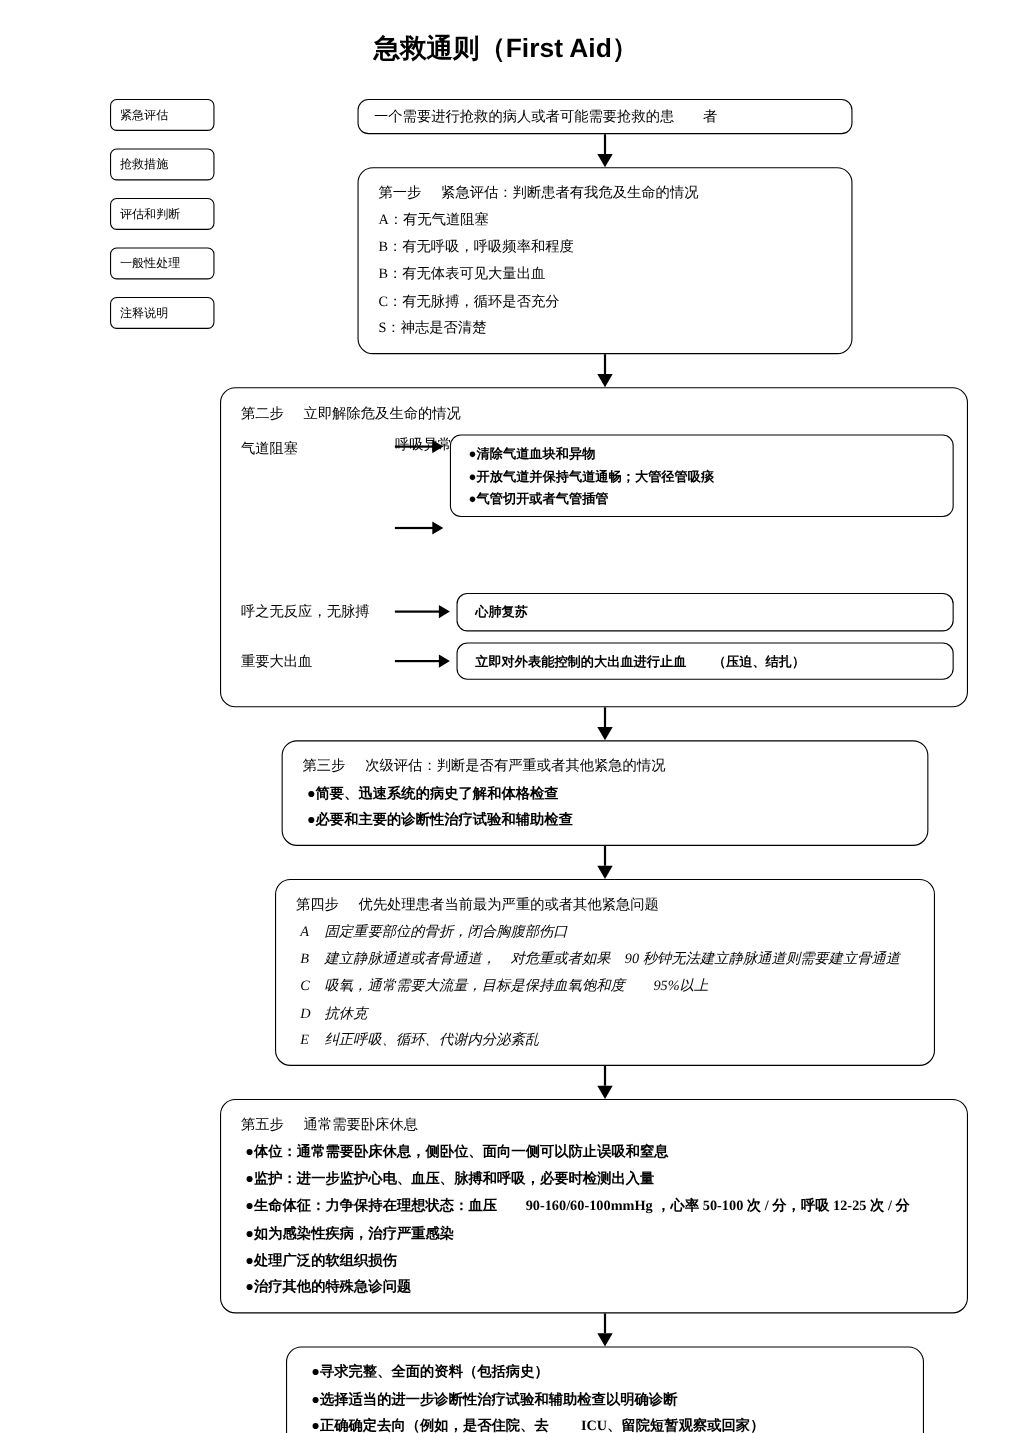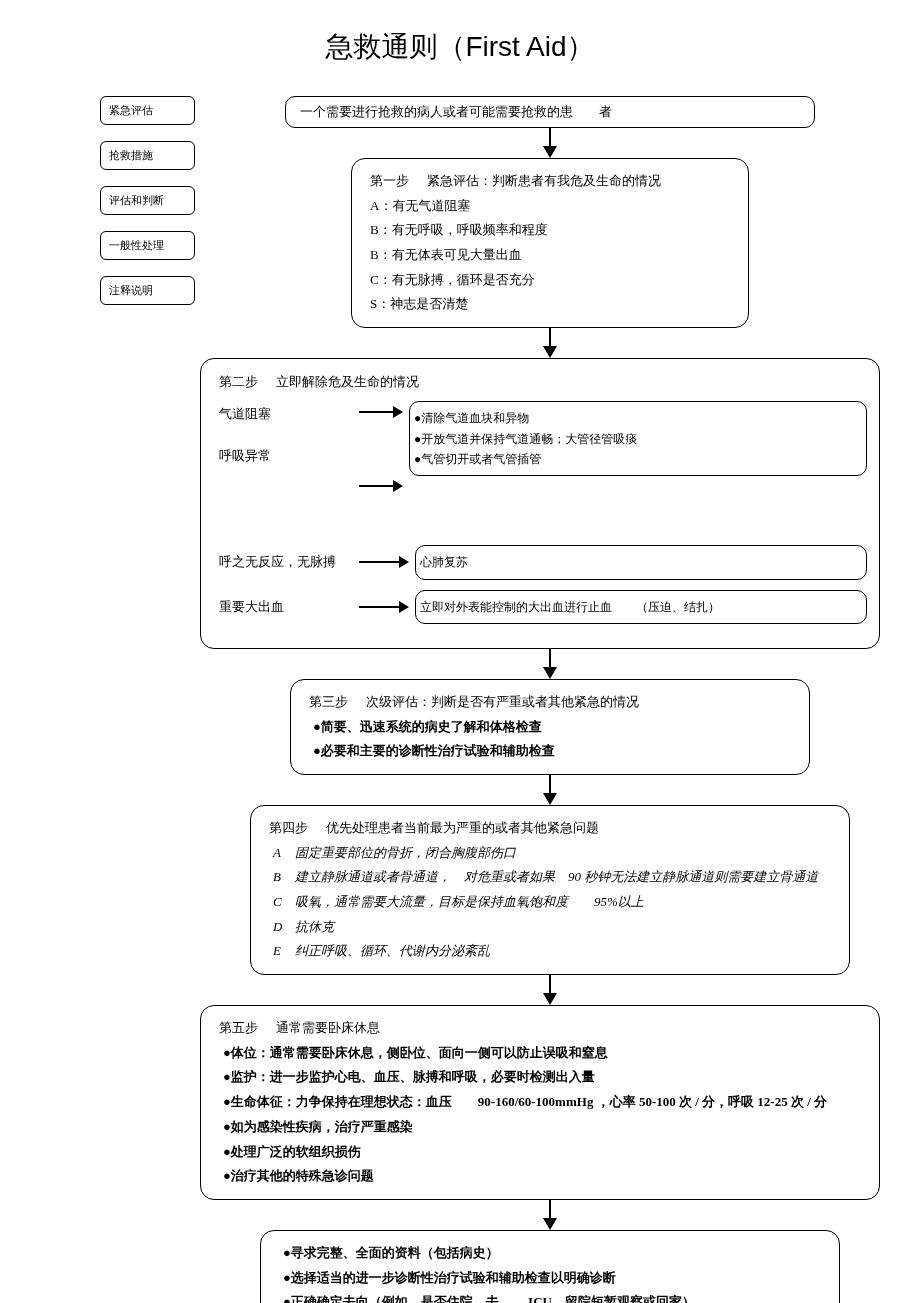--- a/index.html
+++ b/index.html
@@ -6,22 +6,22 @@
     body {
       font-family: "SimSun", "宋体", serif;
       font-size: 13px;
       background: #fff;
       width: 920px;
       position: relative;
       padding-bottom: 30px;
     }
     .title {
       text-align: center;
-      font-size: 28px;
-      font-weight: normal;
+      font-size: 24px;
+      font-weight: bold;
       margin-top: 28px;
       margin-bottom: 30px;
       font-family: "SimSun", Arial, sans-serif;
     }
     .title .en { font-family: Arial, sans-serif; }
     .container { position: relative; width: 100%; display: flex; }
     .sidebar {
       position: absolute;
       left: 100px;
       top: 0;
@@ -48,30 +48,30 @@
     .box {
       border: 1.5px solid #000;
       border-radius: 14px;
       padding: 10px 18px;
       background: #fff;
       width: 100%;
       font-size: 13px;
       line-height: 1.9;
     }
     .box-narrow {
-      width: 398px;
+      width: 450px;
       margin-left: auto;
       margin-right: auto;
     }
     .box-small {
       border: 1.5px solid #000;
       border-radius: 10px;
       padding: 6px 14px;
       text-align: left;
-      width: 530px;
+      width: 450px;
       margin: 0 auto;
     }
     .arrow-down {
       width: 0; height: 0;
       border-left: 7px solid transparent;
       border-right: 7px solid transparent;
       border-top: 12px solid #000;
       margin: 0 auto;
     }
     .line-down {
@@ -121,24 +121,25 @@
       content: "";
       position: absolute;
       right: 0; top: -5px;
       border-left: 10px solid #000;
       border-top: 6px solid transparent;
       border-bottom: 6px solid transparent;
     }
     .inner-box {
       border: 1.5px solid #000;
       border-radius: 10px;
-      padding: 6px 4px;
+      padding: 6px 16px;
       flex: 1;
       font-size: 12px;
       line-height: 1.7;
+      font-weight: bold;
     }
     .inner-box-center { }
     .row-space { height: 4px; }
   </style>
 </head>
 <body>
 
 <div class="title">
   <span>急救通则（</span><span class="en">First Aid</span><span>）</span>
 </div>
@@ -173,21 +174,21 @@
     </div>
     <div class="line-down"></div>
     <div class="arrow-down"></div>
 
     <div class="step2">
       <div class="step2-header">
         <span class="step-num" style="margin-right:18px;">第二步</span><span>立即解除危及生命的情况</span>
       </div>
 
       <div class="step2-row" style="align-items:flex-start;">
-        <div style="display:flex;flex-direction:column;width:140px;justify-content:space-between;">
+        <div style="display:flex;flex-direction:row;width:140px;justify-content:space-between;">
           <div class="step2-label" style="margin-top:4px;">气道阻塞</div>
           <div style="height:24px;"></div>
           <div class="step2-label">呼吸异常</div>
         </div>
         <div style="display:flex;flex-direction:column;flex:0 0 50px;">
           <div class="row-arrow" style="margin-top:10px;"></div>
           <div style="height:24px;"></div>
           <div class="row-arrow"></div>
         </div>
         <div class="inner-box">
@@ -213,21 +214,21 @@
         <div class="step2-label">重要大出血</div>
         <div class="row-arrow"></div>
         <div class="inner-box">
           <span>立即对外表能控制的大出血进行止血　　（压迫、结扎）</span>
         </div>
       </div>
     </div>
     <div class="line-down"></div>
     <div class="arrow-down"></div>
 
-    <div class="box" style="width:520px;">
+    <div class="box" style="width:588px;">
       <div class="step-label">
         <span class="step-num">第三步</span><span>次级评估：判断是否有严重或者其他紧急的情况</span>
       </div>
       <div class="bullet">●简要、迅速系统的病史了解和体格检查</div>
       <div class="bullet">●必要和主要的诊断性治疗试验和辅助检查</div>
     </div>
     <div class="line-down"></div>
     <div class="arrow-down"></div>
 
     <div class="box" style="width:600px;">

